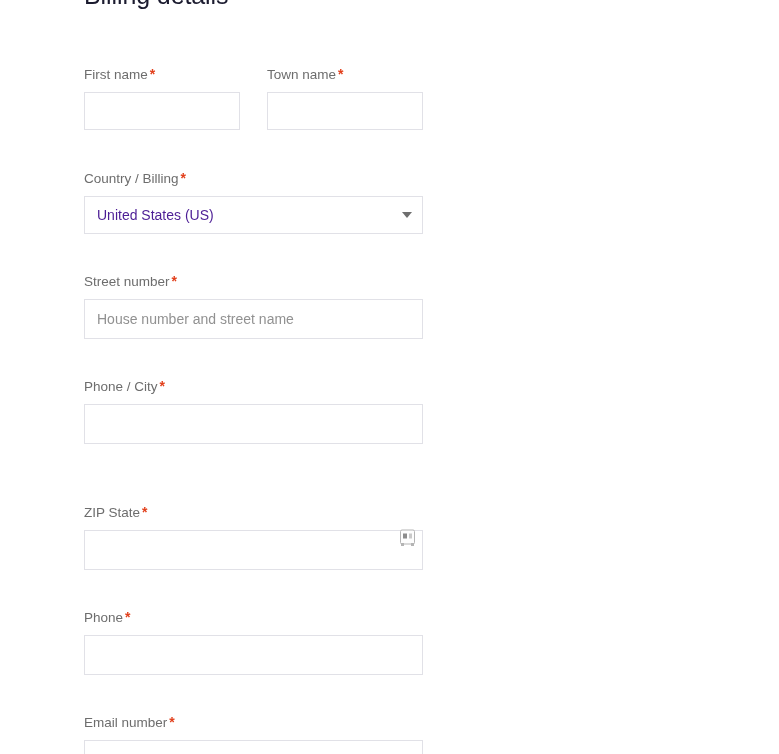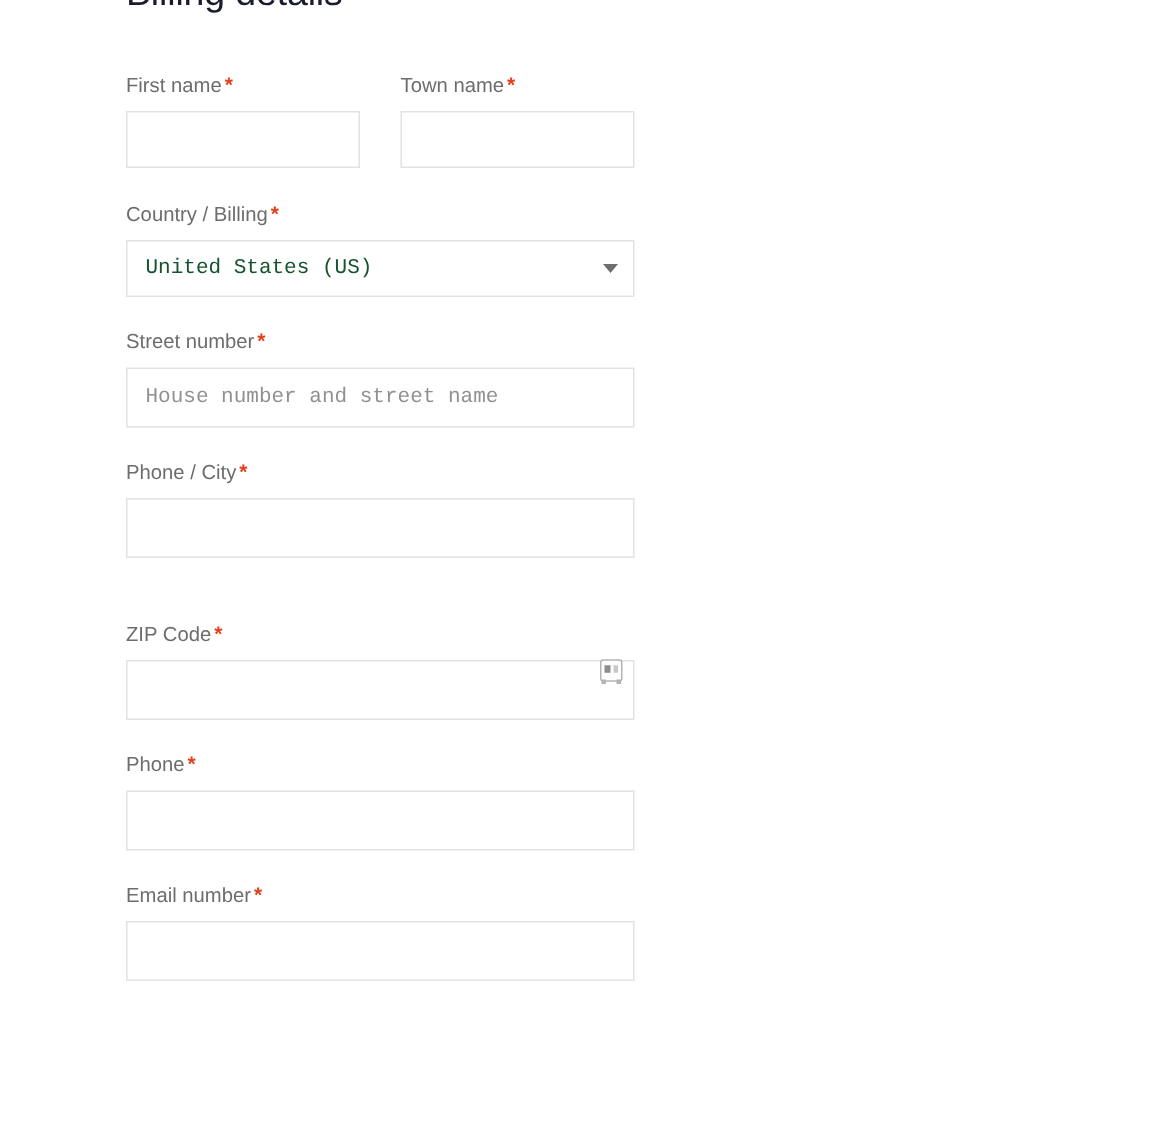--- a/index.html
+++ b/index.html
@@ -44,20 +44,21 @@
   }
 
   
   .field-row {
     display: flex;
     gap: 27px;
   }
   .field {
     position: relative;
     width: 100%;
+    margin-top: 18px;
   }
   .field.half { width: 156px; flex: 0 0 156px; }
 
   .spacer-after-title { height: 36px; }
 
   .field-label {
     display: block;
     font-size: 13.5px;
     line-height: 16px;
     color: #6d6d6d;
@@ -74,23 +75,23 @@
   }
 
   .control {
     position: relative;
     display: block;
     width: 100%;
     height: 38px;
     border: 1px solid #e1e1e7;
     background: #ffffff;
     border-radius: 0;
-    font-family: Liberation Mono, monospace;
+    font-family: Liberation Sans, sans-serif;
     font-size: 14px;
-    color: #14532d;
+    color: #4c1d95;
     padding: 0 12px;
     outline: none;
     appearance: none;
     -webkit-appearance: none;
   }
   .control::placeholder { color: #919191; opacity: 1; }
 
   .control.tall { height: 40px; }
 
   
@@ -225,21 +226,21 @@
       <input class="control tall" type="text" placeholder="" style="">
     </div>
 
     <div class="gap-sm"></div>
 
 
     <div class="gap-sm"></div>
 
     <div class="field">
       <label class="field-label">
-        <span>ZIP Code</span><span class="req">*</span>
+        <span>ZIP State</span><span class="req">*</span>
       </label>
       <input class="control tall" type="text" placeholder="" style="">
       <span class="autofill-icon"></span>
       <span class="autofill-foot"></span>
     </div>
 
     <div class="gap-sm"></div>
 
     <div class="field">
       <label class="field-label">

